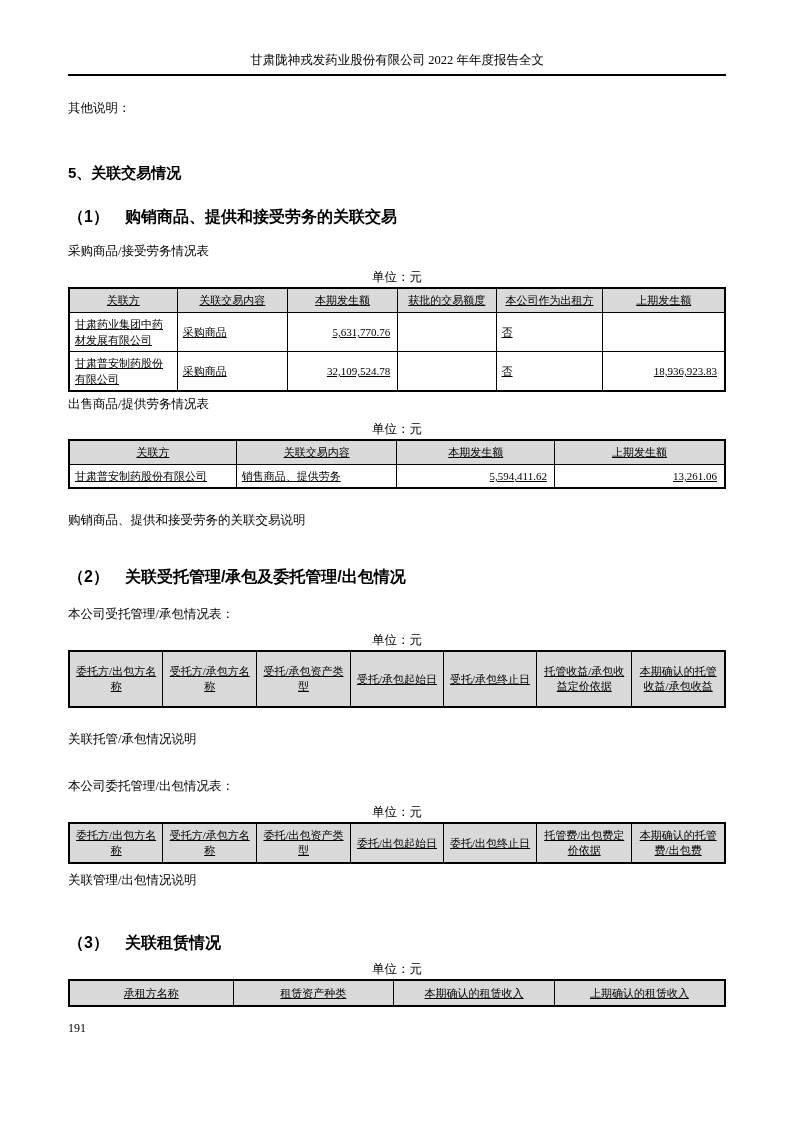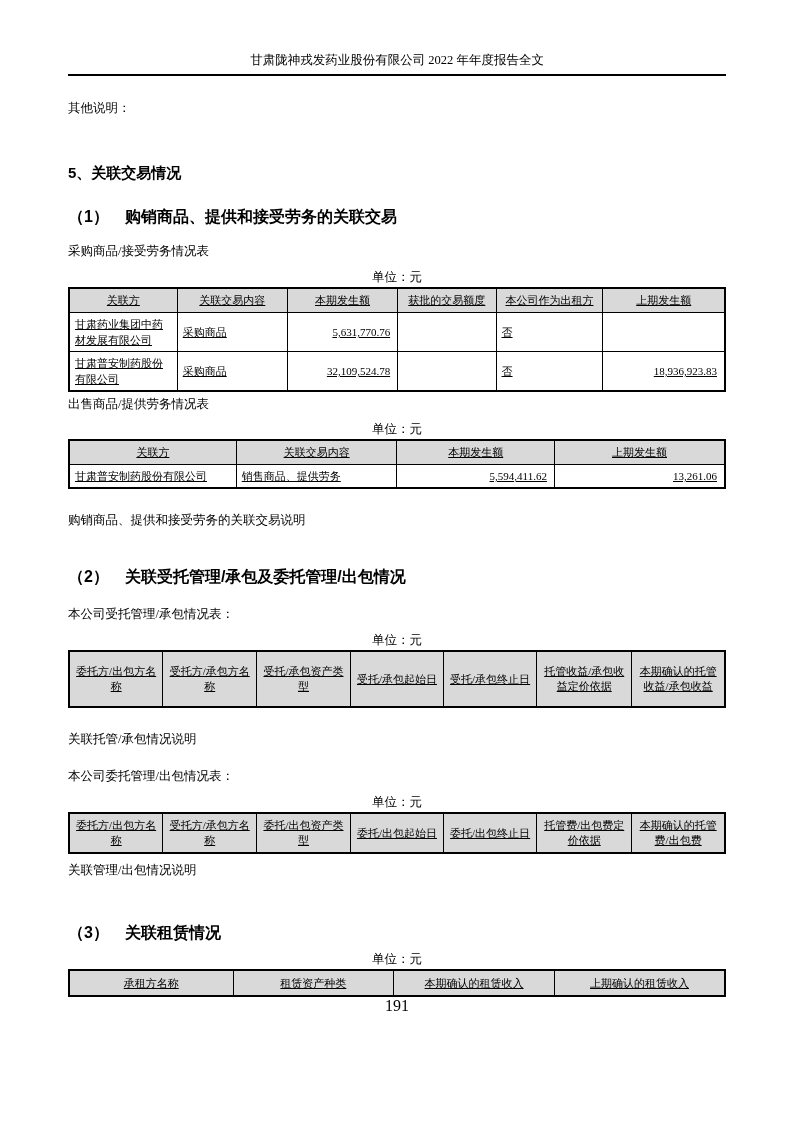--- a/index.html
+++ b/index.html
@@ -51,28 +51,28 @@
     font-weight:normal;
     text-align:center;
     line-height:15px;
     padding:4px 3px;
   }
   td.left  { text-align:left; }
   td.right { text-align:right; padding-right:7px; }
   .tall-head th { height:56px; }
   .mid-head th  { height:40px; }
   .note { margin-top:23px; line-height:17px; }
-  .pagenum { text-align:center; font-size:16px; }
+  .pagenum { text-align:left; font-size:12px; margin-top:14px; }
 
   
   .cap-sale   { margin-top:4px; }
   .unit-sale  { margin-top:8px; }
   .h-s2       { margin-top:38px; }
   .cap-entr   { margin-top:20px; }
-  .cap-deleg  { margin-top:20px; }
+  .cap-deleg  { margin-top:30px; }
   .note-deleg { margin-top:8px; }
   .h-s3       { margin-top:44px; }
   .cap-lease  { margin-top:22px; }
   .tbl-lease th { height:26px; }
 </style>
 </head>
 <body>
 
 <div class="page">
 

